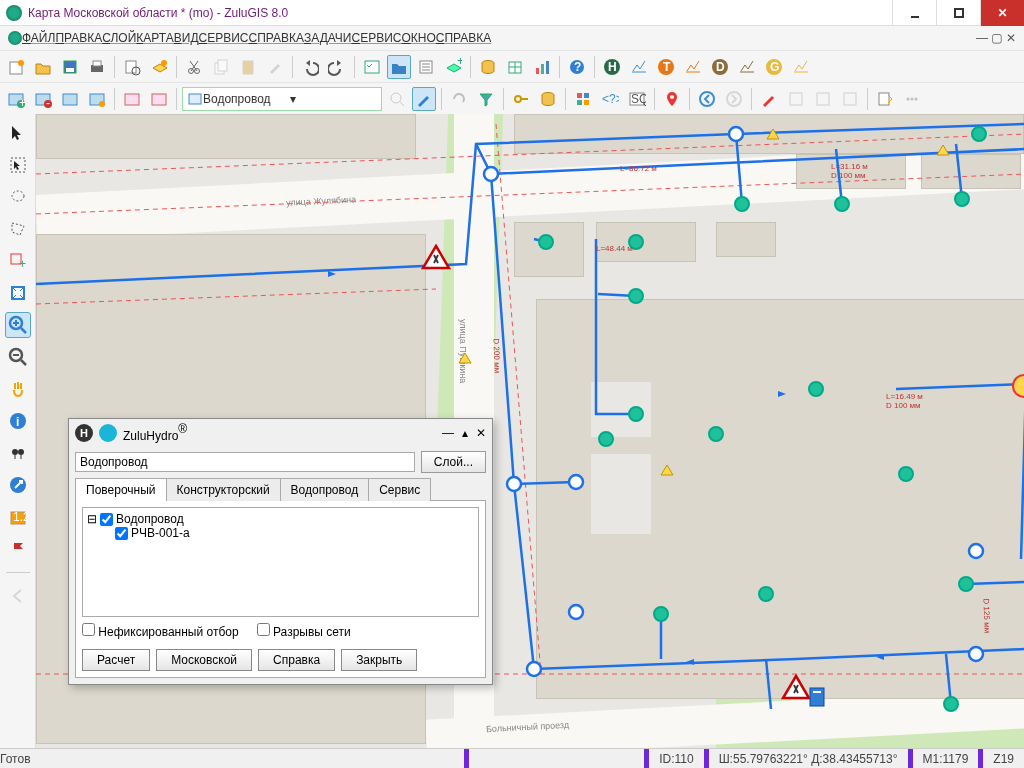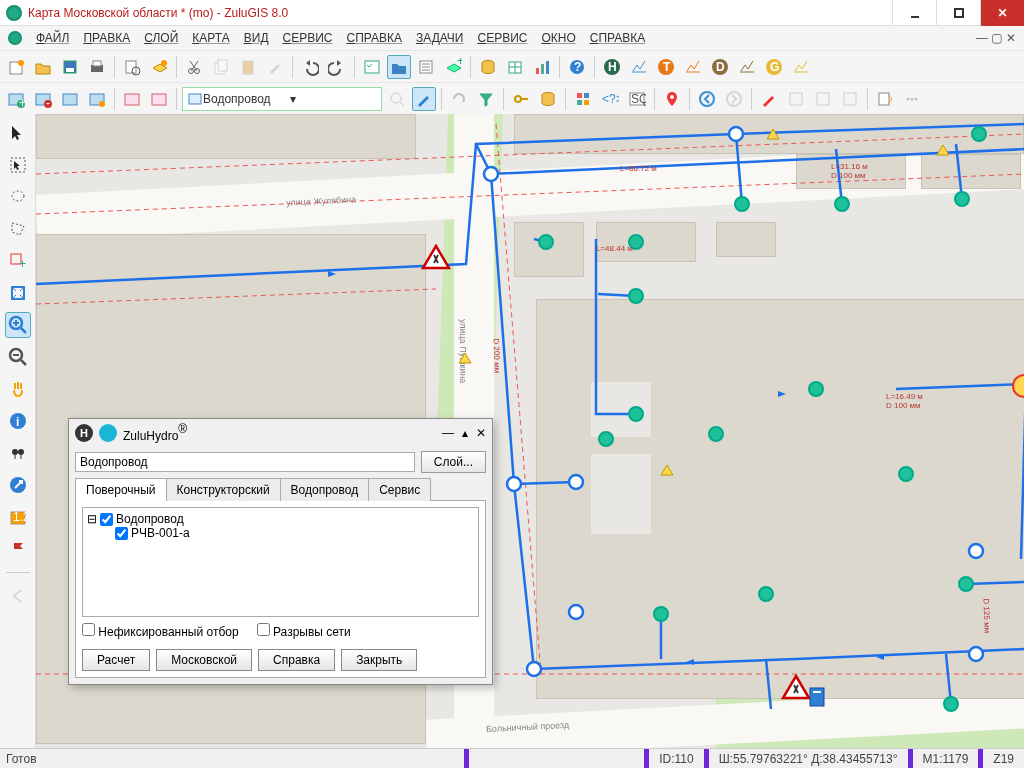--- a/index.html
+++ b/index.html
@@ -1,39 +1,39 @@
 <!DOCTYPE html>
 <html><head>
 <meta charset="utf-8">
 <style>
 *{margin:0;padding:0;box-sizing:border-box;font-family:"Segoe UI",Tahoma,sans-serif;font-size:12px}
 body{width:1024px;height:768px;overflow:hidden;background:#fff;position:relative}
 .titlebar{height:26px;background:#fff;border-bottom:1px solid #ddd;display:flex;align-items:center;padding-left:6px}
 .titlebar .icon{width:16px;height:16px;background:radial-gradient(circle,#2a8 40%,#186 70%);border-radius:50%;margin-right:6px}
-.titlebar .title{flex:1;color:#b91c1c}
+.titlebar .title{flex:1;color:#701a75}
 .winbtn{width:44px;height:26px;display:flex;align-items:center;justify-content:center;border-left:1px solid #ddd}
 .winbtn.close{background:#c9302c;color:#fff;font-weight:bold}
-.menubar{height:24px;background:#f5f5f5;display:flex;align-items:center;padding:0 8px;gap:14px}
+.menubar{height:24px;background:#f5f5f5;display:flex;align-items:center;padding:0 8px;}
 .menubar .mi{color:#333;text-decoration:underline;text-decoration-color:#999}
 .menubar .mi:first-letter{text-decoration:underline}
 .mdictl{margin-left:auto;display:flex;gap:2px;color:#555}
 .toolbar{height:32px;background:#f5f5f5;border-top:1px solid #e5e5e5;display:flex;align-items:center;padding:2px 4px;gap:3px}
 .tb{width:24px;height:24px;display:flex;align-items:center;justify-content:center;border:1px solid transparent;border-radius:2px}
 .tb svg{width:18px;height:18px}
 .sep{width:1px;height:22px;background:#ccc;margin:0 2px}
 .layer-select{display:flex;align-items:center;height:24px;border:1px solid #9da;background:#fff;padding:0 4px;width:200px}
 .layer-select span{flex:1;color:#333}
 .workspace{position:absolute;top:114px;left:0;right:0;bottom:20px;display:flex}
 .sidetools{width:36px;background:#f5f5f5;border-right:1px solid #ddd;display:flex;flex-direction:column;align-items:center;padding-top:6px;gap:6px}
 .st{width:26px;height:26px;display:flex;align-items:center;justify-content:center;border-radius:3px}
 .st.active{background:#cde6f7;border:1px solid #5ab}
 .canvas{flex:1;position:relative;background:#e8e7e3;overflow:hidden}
 .statusbar{position:absolute;bottom:0;left:0;right:0;height:20px;background:#f0f0f0;border-top:1px solid #ccc;display:flex;align-items:center;font-size:11px;color:#444}
 .statusbar .cell{border-left:5px solid #6d28d9;padding:0 10px;height:100%;display:flex;align-items:center}
-.statusbar .first{flex:1;padding-left:6px}
+.statusbar .first{flex:1;}
 
 .building{position:absolute;background:#dcd8ce;border:1px solid #c8c3b7}
 .road{position:absolute;background:#f9f8f4}
 .greenzone{position:absolute;background:#cfe8b8}
 .pipe{stroke:#1e70e8;stroke-width:2.5;fill:none}
 .pipe-dash{stroke:#e55;stroke-width:1;stroke-dasharray:5 4;fill:none}
 .node{fill:#1fc19a;stroke:#0a8;stroke-width:2}
 .node-ring{fill:#fff;stroke:#1e70e8;stroke-width:2.5}
 .sign{position:absolute}
 .lbl{position:absolute;font-size:8px;color:#b33}

